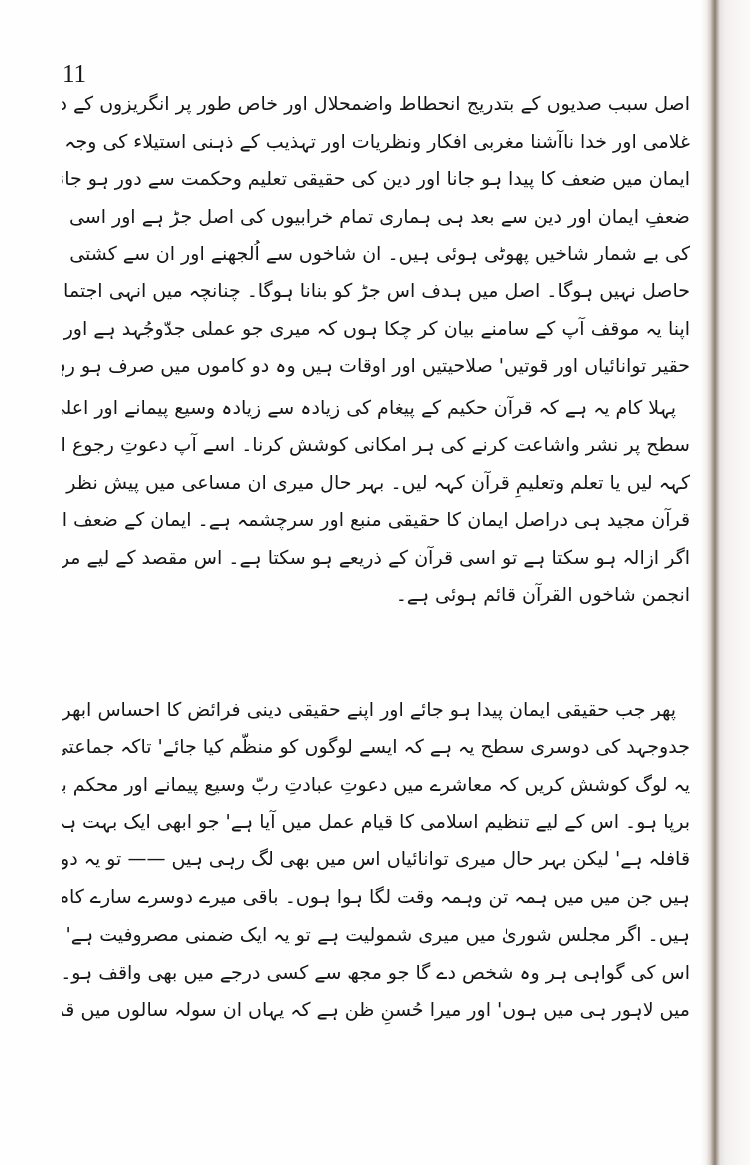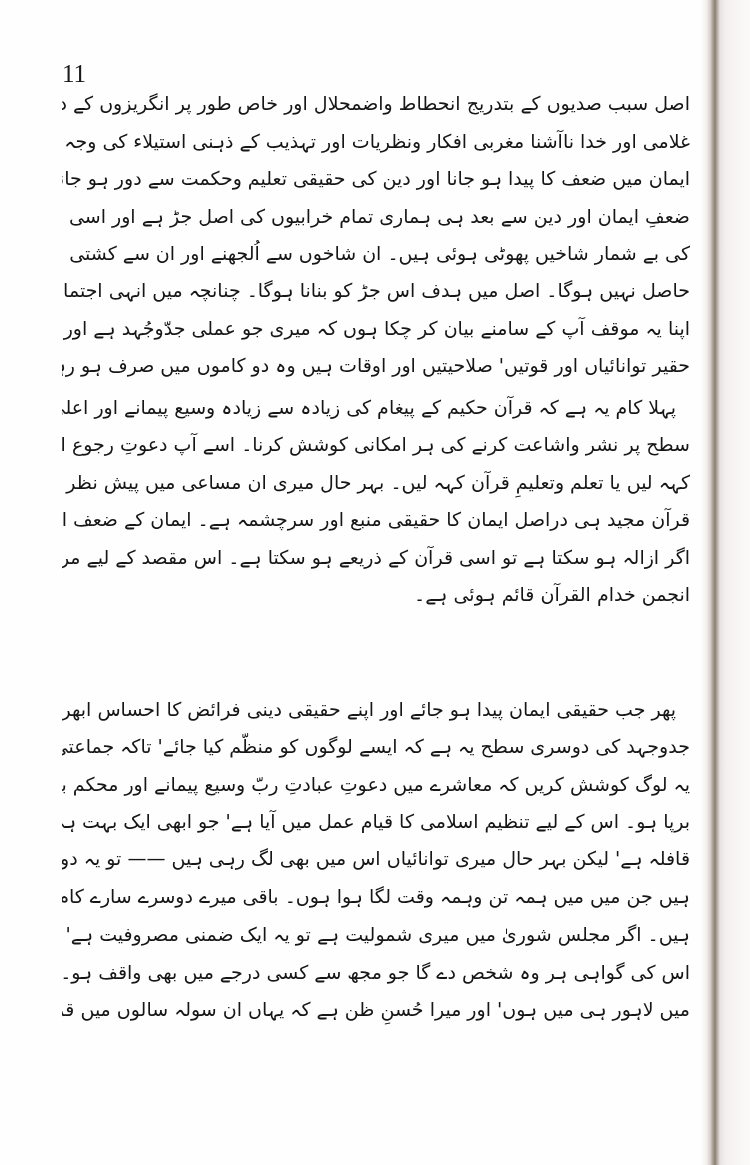--- a/index.html
+++ b/index.html
@@ -48,21 +48,21 @@
       <div class="line" style="top:311px">اپنا یہ موقف آپ کے سامنے بیان کر چکا ہوں کہ میری جو عملی جدّوجُہد ہے اور میری جتنی</div>
       <div class="line last" style="top:348px">حقیر توانائیاں اور قوتیں' صلاحیتیں اور اوقات ہیں وہ دو کاموں میں صرف ہو رہے ہیں۔</div>
     </div>
 
     <div>
       <div class="line indent" style="top:390px">پہلا کام یہ ہے کہ قرآن حکیم کے پیغام کی زیادہ سے زیادہ وسیع پیمانے اور اعلیٰ علمی</div>
       <div class="line" style="top:427px">سطح پر نشر واشاعت کرنے کی ہر امکانی کوشش کرنا۔ اسے آپ دعوتِ رجوع الی القرآن</div>
       <div class="line" style="top:465px">کہہ لیں یا تعلم وتعلیمِ قرآن کہہ لیں۔ بہر حال میری ان مساعی میں پیش نظر یہ ہے کہ</div>
       <div class="line" style="top:502px">قرآن مجید ہی دراصل ایمان کا حقیقی منبع اور سرچشمہ ہے۔ ایمان کے ضعف اور اضمحلال کا</div>
       <div class="line" style="top:540px">اگر ازالہ ہو سکتا ہے تو اسی قرآن کے ذریعے ہو سکتا ہے۔ اس مقصد کے لیے مرکزی</div>
-      <div class="line last" style="top:577px">انجمن خدام القرآن قائم ہوئی ہے۔</div>
+      <div class="line last" style="top:577px">انجمن شاخوں القرآن قائم ہوئی ہے۔</div>
     </div>
 
     <div>
       <div class="line indent" style="top:692px">پھر جب حقیقی ایمان پیدا ہو جائے اور اپنے حقیقی دینی فرائض کا احساس ابھرے تو</div>
       <div class="line" style="top:729px">جدوجہد کی دوسری سطح یہ ہے کہ ایسے لوگوں کو منظّم کیا جائے' تاکہ جماعتی شکل اختیار کر کے</div>
       <div class="line" style="top:767px">یہ لوگ کوشش کریں کہ معاشرے میں دعوتِ عبادتِ ربّ وسیع پیمانے اور محکم بنیادوں پر</div>
       <div class="line" style="top:804px">برپا ہو۔ اس کے لیے تنظیم اسلامی کا قیام عمل میں آیا ہے' جو ابھی ایک بہت ہی مختصر سا</div>
       <div class="line" style="top:841px">قافلہ ہے' لیکن بہر حال میری توانائیاں اس میں بھی لگ رہی ہیں —— تو یہ دو اصل کام</div>
       <div class="line" style="top:879px">ہیں جن میں میں ہمہ تن وہمہ وقت لگا ہوا ہوں۔ باقی میرے دوسرے سارے کام ضمنی</div>
       <div class="line" style="top:917px">ہیں۔ اگر مجلس شوریٰ میں میری شمولیت ہے تو یہ ایک ضمنی مصروفیت ہے' بنیادی نہیں ہے۔</div>

